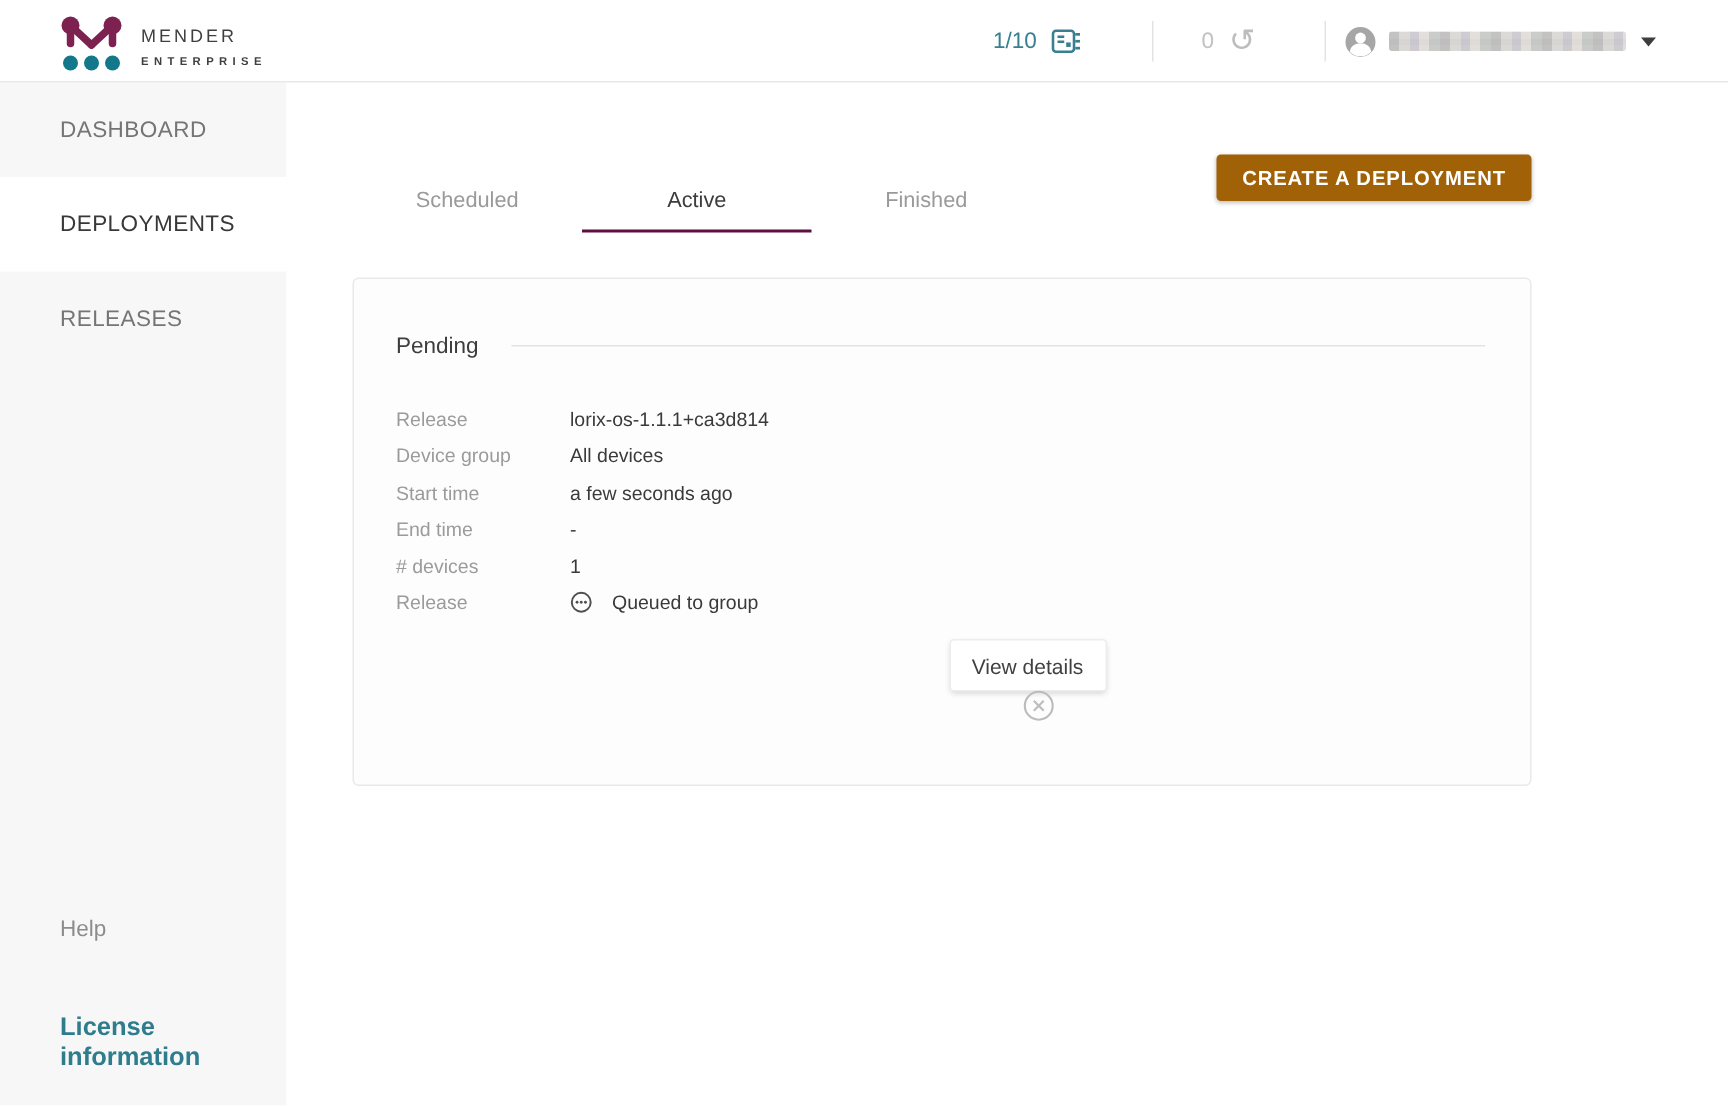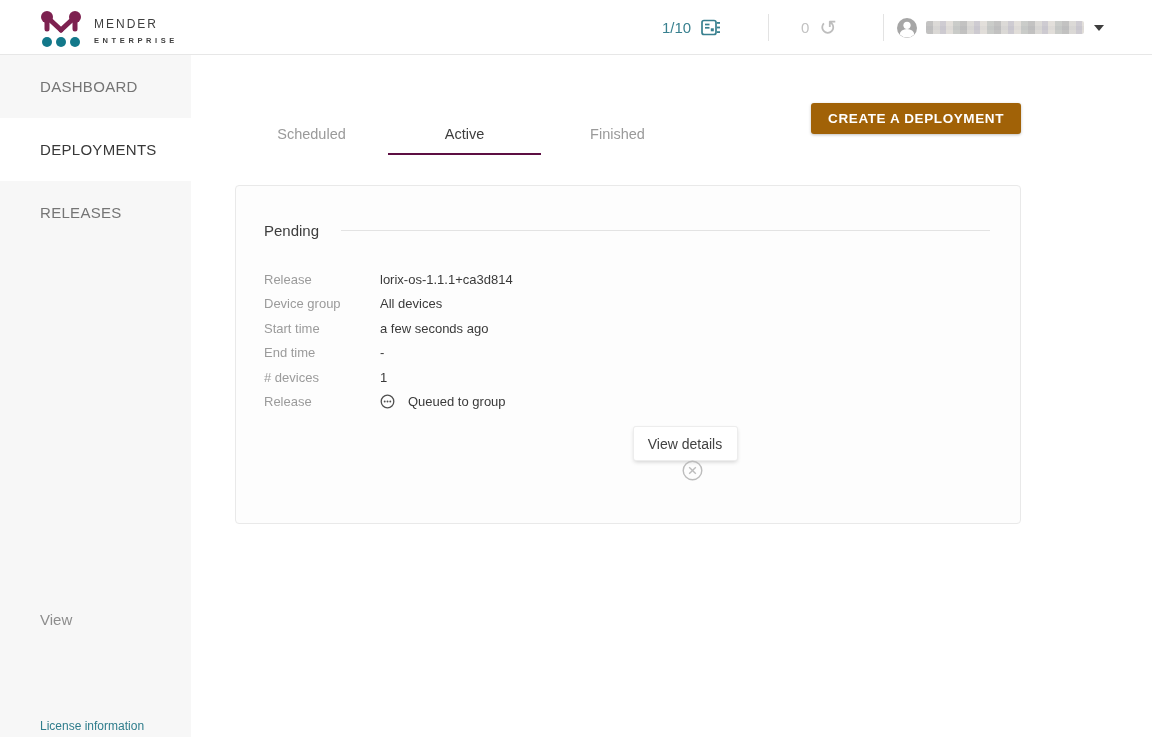--- a/index.html
+++ b/index.html
@@ -53,22 +53,22 @@
   }
   .side-item {
     height: 63px; display: flex; align-items: center; padding-left: 40px;
     font-size: 15px; letter-spacing: 0.3px; color: #757575; cursor: pointer;
   }
   .side-item.active { background: #ffffff; color: #383838; }
   .side-help {
     position: absolute; left: 40px; top: 556px; font-size: 15px; color: #8d8d8d; cursor: pointer;
   }
   .side-license {
-    position: absolute; left: 40px; top: 620px; font-size: 12px; font-weight: 400;
-    color: #2f7d8c; cursor: pointer; margin-top: 44px;
+    position: absolute; left: 40px; top: 620px; font-size: 17px; font-weight: 700;
+    color: #2f7d8c; cursor: pointer;
   }
 
   
   .main { position: absolute; top: 55px; left: 191px; width: 961px; height: 682px; background: #ffffff; }
   .tabs { position: absolute; left: 44px; top: 58px; display: flex; }
   .tab {
     width: 153px; height: 42px; display: flex; align-items: center; justify-content: center;
     font-size: 14.5px; color: #9a9a9a; cursor: pointer; position: relative;
   }
   .tab.selected { color: #3d3d3d; }
@@ -170,21 +170,21 @@
     <div class="email-redacted"></div>
     <span class="caret-down"></span>
   </div>
 </header>
 
 <nav class="sidebar">
   <div class="side-item">DASHBOARD</div>
   <div class="side-item active">DEPLOYMENTS</div>
   <div class="side-item">RELEASES</div>
 
-  <div class="side-help">View</div>
+  <div class="side-help">Help</div>
   <div class="side-license">License information</div>
 </nav>
 
 <main class="main">
 
   <div class="tabs">
     <div class="tab">Scheduled</div>
     <div class="tab selected">Active</div>
     <div class="tab">Finished</div>
   </div>

